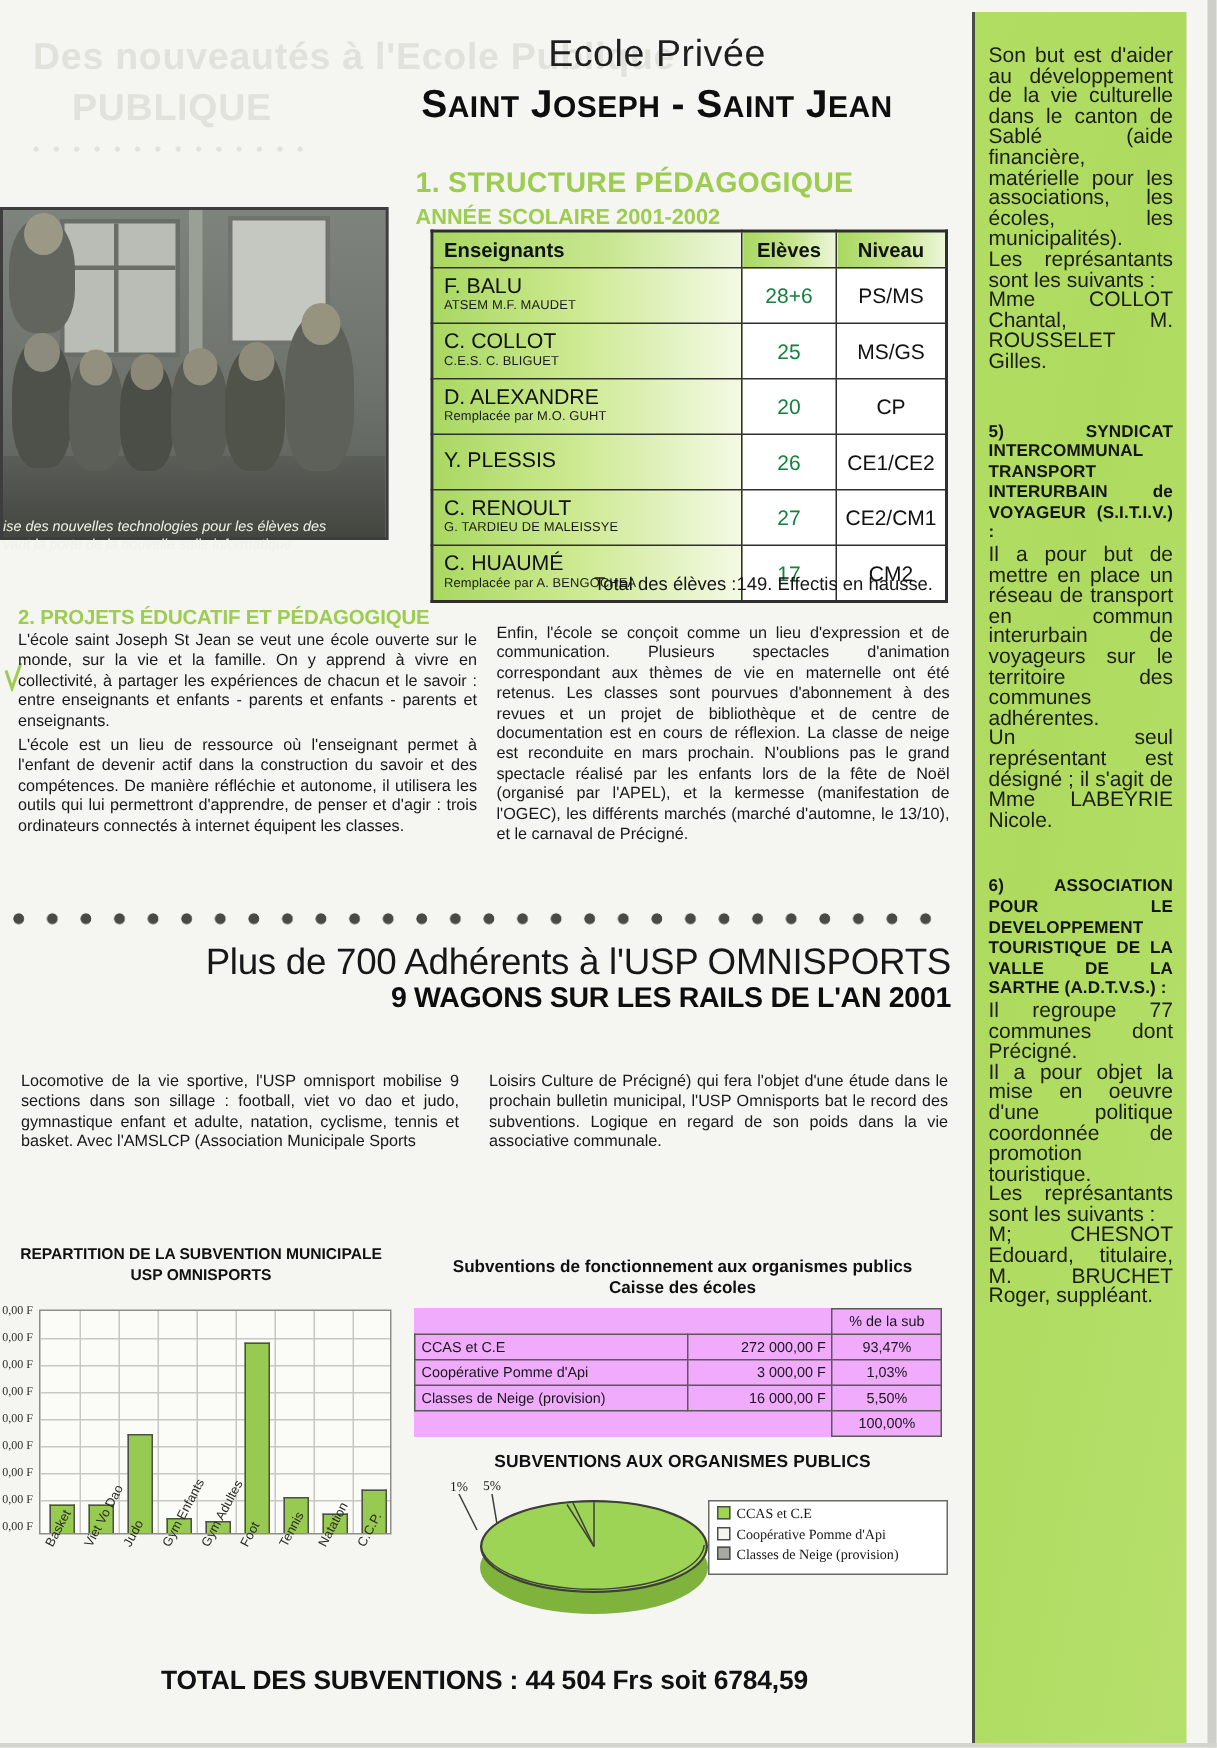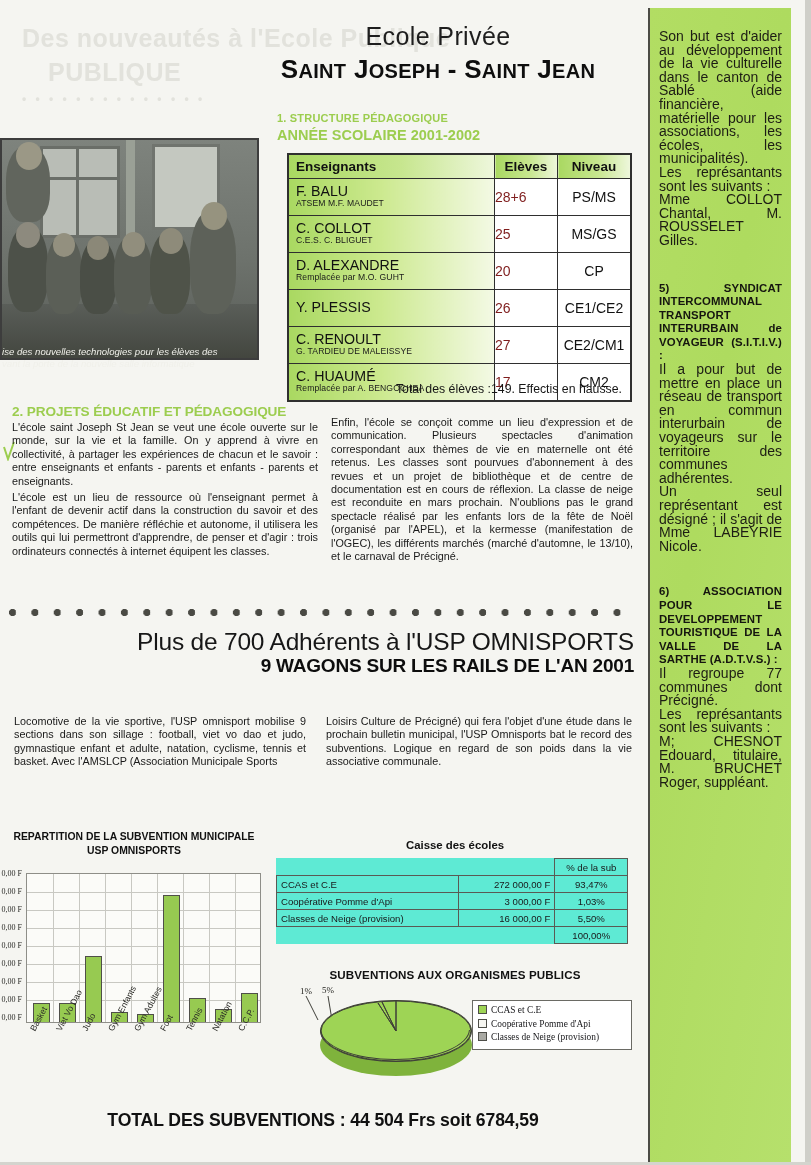--- a/index.html
+++ b/index.html
@@ -78,35 +78,35 @@
   #photo .floor{position:absolute;left:0;bottom:0;width:100%;height:54px;
      background:linear-gradient(180deg,#5a5e59,#43463f);}
   #cap{
     position:absolute;left:0px;top:344px;width:259px;
     font-style:italic;font-size:9.6px;line-height:12px;color:#f0f0ea;
     padding:2px 4px 3px 2px;box-sizing:border-box;
   }
 
   
   #s1h{position:absolute;left:277px;top:112px;width:355px;}
-  #s1h .a{font-size:11px;font-weight:bold;color:#9ccd4f;letter-spacing:.2px;}
+  #s1h .a{font-size:19px;font-weight:bold;color:#9ccd4f;letter-spacing:.2px;}
   #s1h .b{font-size:14.5px;font-weight:bold;color:#9ccd4f;margin-top:3px;}
 
   
   #tbl{position:absolute;left:287px;top:153px;width:345px;border:2px solid #2f2f2f;
        border-collapse:collapse;background:#fff;}
   #tbl td,#tbl th{border:1px solid #2f2f2f;padding:0;}
   #tbl .hdr td{background:linear-gradient(90deg,#a9d861 0%,#c7e68f 55%,#eef7dc 100%);
      font-weight:bold;font-size:13.5px;height:23px;padding:0 7px;color:#111;}
   #tbl .hdr td.c{text-align:center;padding:0;}
   #tbl .nm{background:linear-gradient(90deg,#a9d861 0%,#cce98f 45%,#f3f9e4 100%);
      padding:2px 0 3px 7px;height:31px;}
   #tbl .nm .n1{font-size:14.2px;line-height:15px;color:#111;}
   #tbl .nm .n2{font-size:8.6px;line-height:9.5px;color:#1a1a1a;letter-spacing:.1px;}
-  #tbl .ct{text-align:left;font-size:14px;color:#7f1d1d;width:62px;}
+  #tbl .ct{text-align:center;font-size:14px;color:#15803d;width:62px;}
   #tbl .lv{text-align:center;font-size:14px;color:#111;width:72px;}
   #tbl .hdr td.ct,#tbl .hdr td.lv{font-size:13.5px;}
   #tot{position:absolute;left:322px;top:382px;width:300px;text-align:right;
        font-size:12.3px;color:#151515;}
 
   
   #s2h{position:absolute;left:12px;top:404px;width:305px;
        font-size:13.6px;font-weight:bold;color:#9ccd4f;letter-spacing:-.1px;}
   .bodycol{font-size:10.8px;line-height:13.4px;text-align:justify;color:#191919;}
   #s2a{position:absolute;left:12px;top:421px;width:306px;}
@@ -139,21 +139,21 @@
   #yaxis{position:absolute;left:-32px;top:43px;width:56px;height:152px;}
   .bar{position:absolute;bottom:0;background:#97ca51;border:1px solid #4f4f49;
      border-bottom:none;box-sizing:border-box;}
   .xlab{position:absolute;font-size:8.6px;color:#2a2a26;white-space:nowrap;
      transform-origin:left top;transform:rotate(-62deg);
      font-family:"Liberation Sans",sans-serif;}
 
   
   #sub{position:absolute;left:276px;top:838px;width:358px;}
   #subt{text-align:center;font-size:11.4px;font-weight:bold;line-height:14px;color:#111;}
-  #subtbl{margin-top:6px;border-collapse:collapse;width:352px;background:#5eead4;
+  #subtbl{margin-top:6px;border-collapse:collapse;width:352px;background:#f0abfc;
      font-size:9.6px;color:#18181a;}
   #subtbl td{border:1px solid #5a5a54;padding:1px 4px;height:14px;}
   #subtbl .lbl{width:185px;}
   #subtbl .amt{text-align:right;width:93px;}
   #subtbl .pct{text-align:center;width:66px;}
   #subtbl .nb{border:none;}
   #subtbl .hdrrow .pct{font-weight:normal;}
 
   
   #pieblk{position:absolute;left:276px;top:968px;width:358px;height:118px;}
@@ -358,20 +358,21 @@
     <div class="xlab" style="left:106px;top:198px;">Gym Enfants</div>
     <div class="xlab" style="left:132px;top:198px;">Gym Adultes</div>
     <div class="xlab" style="left:158px;top:198px;">Foot</div>
     <div class="xlab" style="left:184px;top:198px;">Tennis</div>
     <div class="xlab" style="left:210px;top:198px;">Natation</div>
     <div class="xlab" style="left:236px;top:198px;">C.C.P.</div>
   </div>
 
   <div id="sub">
     <div id="subt">
+      <div>Subventions de fonctionnement aux organismes publics</div>
       <div>Caisse des écoles</div>
     </div>
     <table id="subtbl">
       <tbody>
           <tr class="hdrrow">
         <td class="lbl nb"></td>
         <td class="amt nb"></td>
         <td class="pct">% de la sub</td>
       </tr>
       <tr>
@@ -446,17 +447,18 @@
       <div class="side-h"><span>5)</span>&nbsp;<span>SYNDICAT INTERCOMMUNAL TRANSPORT INTERURBAIN de VOYAGEUR (S.I.T.I.V.) :</span></div>
       <div class="side-b">Il a pour but de mettre en place un réseau de transport en commun interurbain de voyageurs sur le territoire des communes adhérentes.</div>
       <div class="side-b">Un seul représentant est désigné ; il s'agit de Mme LABEYRIE Nicole.</div>
     </div>
 
     <div class="gap-6"></div>
 
     <div class="side-block">
       <div class="side-h"><span>6)</span>&nbsp;&nbsp;&nbsp;&nbsp;<span>ASSOCIATION POUR LE DEVELOPPEMENT TOURISTIQUE DE LA VALLE DE LA SARTHE (A.D.T.V.S.) :</span></div>
       <div class="side-b">Il regroupe 77 communes dont Précigné.</div>
+      <div class="side-b">Il a pour objet la mise en oeuvre d'une politique coordonnée de promotion touristique.</div>
       <div class="side-b">Les représantants sont les suivants :</div>
       <div class="side-b">M; CHESNOT Edouard, titulaire, M. BRUCHET Roger, suppléant.</div>
     </div>
   </div>
 </div>
 
 </body></html>

